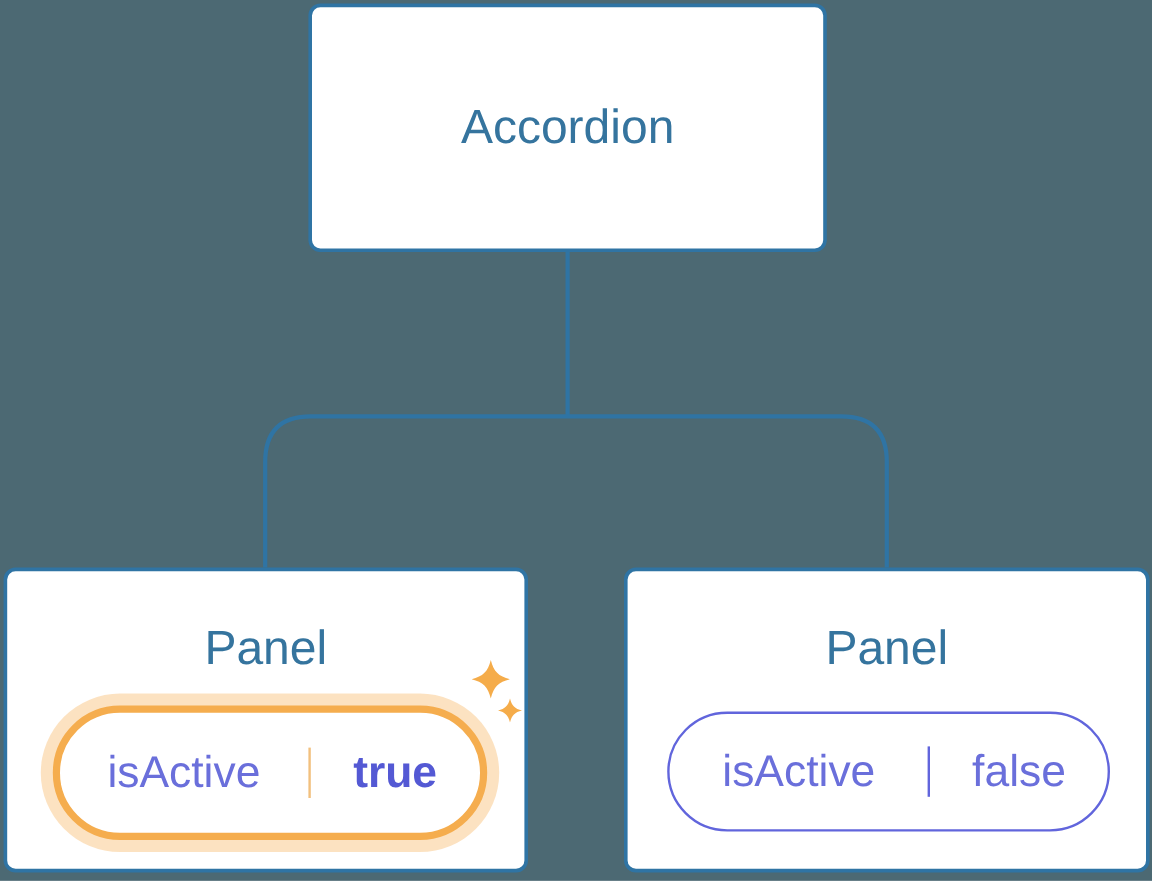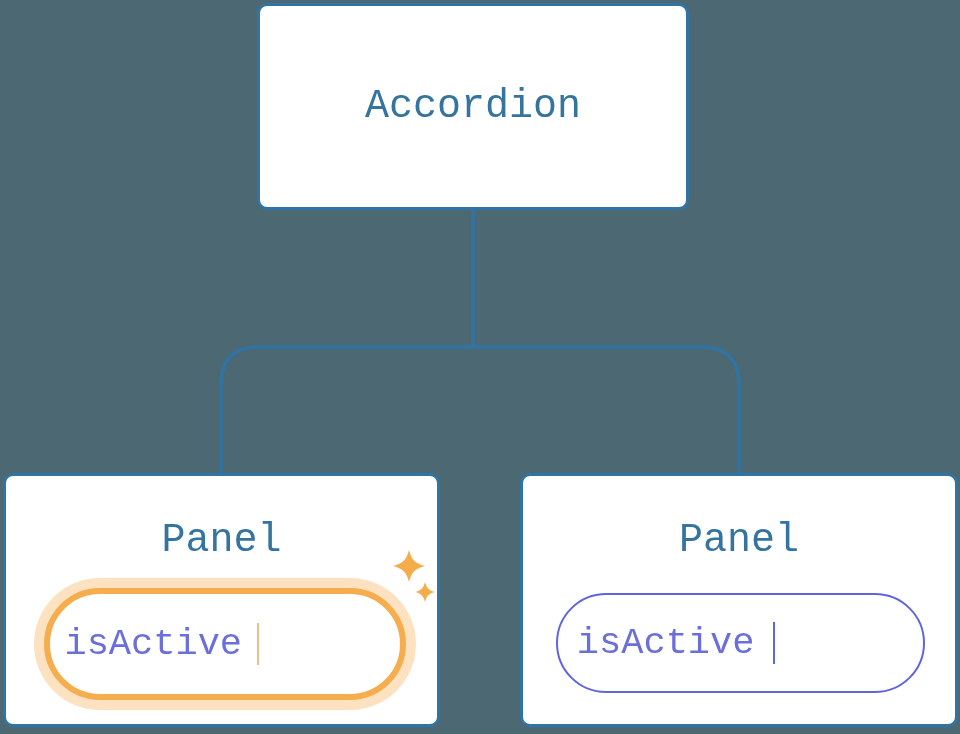--- a/index.html
+++ b/index.html
@@ -1,21 +1,21 @@
 <!DOCTYPE html>
 <html style="--canvas-bg: #4C6973; --box-bg: #FFFFFF; --line-blue: #2F74A4; --label-blue: #35749E; --state-purple: #6A6FDB; --state-purple-strong: #5459D4; --pill-purple: #6165DC; --highlight-orange: #F5AD4E; --highlight-glow: rgba(245,173,78,0.35); --divider-orange: #F2C07E; --sparkle-orange: #F5AC4A;"><head>
 <meta charset="utf-8">
 <style>
   html, body { margin: 0; padding: 0; }
   .canvas {
     position: relative;
     width: 960px;
     height: 734px;
     background: var(--canvas-bg, #4C6973);
-    font-family: Liberation Mono, monospace;
+    font-family: Liberation Sans, sans-serif;
     overflow: hidden;
   }
   .connectors { position: absolute; left: 0; top: 0; }
   .conn {
     fill: none;
     stroke: var(--line-blue, #2F74A4);
     stroke-width: 3.5;
   }
   .node {
     position: absolute;
@@ -90,31 +90,33 @@
 
   <div class="node root-node">
     <span class="node-label">Accordion</span>
   </div>
 
   <div class="node panel-node panel-left">
     <div class="panel-title">Panel</div>
 
     <div class="pill pill-highlight">
       <span class="pill-cell pill-name">isActive</span>
+      <span class="pill-cell pill-value value-strong">true</span>
     </div>
 
     <svg class="sparkle sparkle-big" viewBox="0 0 32 32" aria-hidden="true">
       <path d="M16 0 C18.4 9.6 22.4 13.6 32 16 C22.4 18.4 18.4 22.4 16 32 C13.6 22.4 9.6 18.4 0 16 C9.6 13.6 13.6 9.6 16 0 Z"></path>
     </svg>
     <svg class="sparkle sparkle-small" viewBox="0 0 32 32" aria-hidden="true">
       <path d="M16 0 C18.4 9.6 22.4 13.6 32 16 C22.4 18.4 18.4 22.4 16 32 C13.6 22.4 9.6 18.4 0 16 C9.6 13.6 13.6 9.6 16 0 Z"></path>
     </svg>
   </div>
 
   <div class="node panel-node panel-right">
     <div class="panel-title">Panel</div>
 
     <div class="pill pill-plain">
       <span class="pill-cell pill-name">isActive</span>
+      <span class="pill-cell pill-value">false</span>
     </div>
   </div>
 
 </div>
 
 </body></html>

